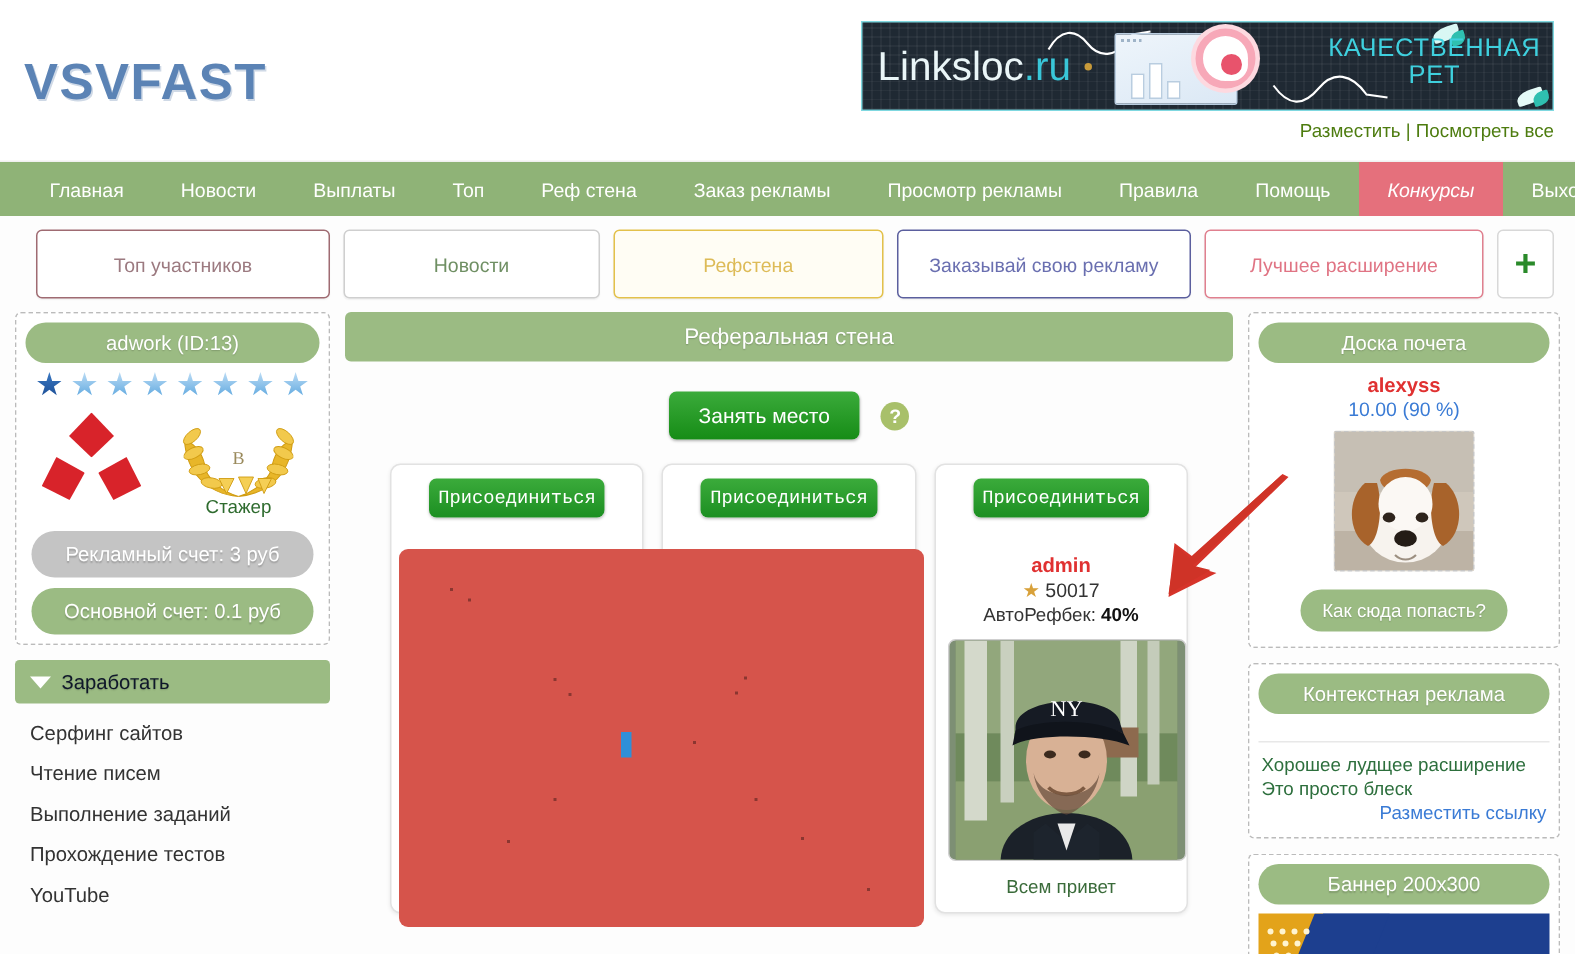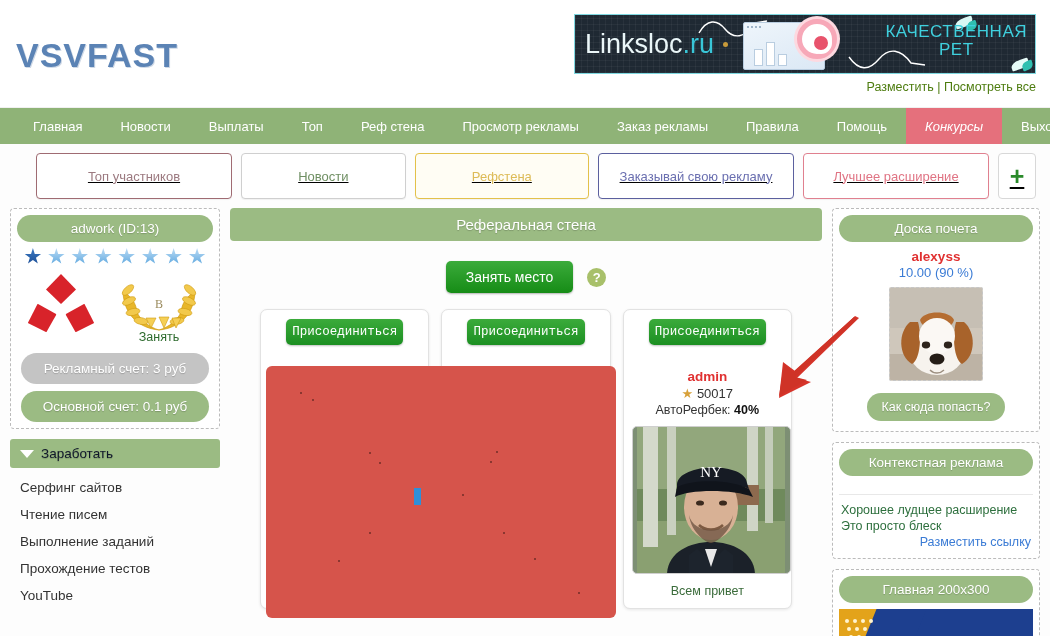--- a/index.html
+++ b/index.html
@@ -123,23 +123,22 @@
     color: #ffffff;
     white-space: nowrap;
     cursor: pointer;
   }
   .nav-item.active { background: #e5707c; font-style: italic; }
 
   
   .tabs-row {
     display: flex;
     gap: 9px;
-    padding: 9px 14px 9px 36px;
+    padding: 9px 14px 9px 24px;
     align-items: stretch;
-    text-decoration: underline;
   }
   .tab-card {
     flex: 1 1 auto;
     height: 46px;
     background: #ffffff;
     border: 1px solid #ccc;
     border-radius: 4px;
     display: flex; align-items: center; justify-content: center;
     font-size: 13px;
     cursor: pointer;
@@ -367,22 +366,22 @@
 
     <div class="ad-links">Разместить | Посмотреть все</div>
   </div>
 
   <div class="nav">
     <div class="nav-item">Главная</div>
     <div class="nav-item">Новости</div>
     <div class="nav-item">Выплаты</div>
     <div class="nav-item">Топ</div>
     <div class="nav-item">Реф стена</div>
+    <div class="nav-item">Заказ рекламы</div>
     <div class="nav-item">Просмотр рекламы</div>
-    <div class="nav-item">Заказ рекламы</div>
     <div class="nav-item">Правила</div>
     <div class="nav-item">Помощь</div>
     <div class="nav-item active">Конкурсы</div>
     <div class="nav-item">Выход</div>
   </div>
 
   <div class="tabs-row">
     <div class="tab-card t1">Топ участников</div>
     <div class="tab-card t2">Новости</div>
     <div class="tab-card t3">Рефстена</div>
@@ -431,21 +430,21 @@
                 <ellipse cx="69" cy="38" rx="7" ry="3.4" transform="rotate(12 69 38)"></ellipse>
                 <ellipse cx="61" cy="47" rx="7" ry="3.4" transform="rotate(-10 61 47)"></ellipse>
               </g>
               <g fill="#f5cf55" stroke="#cf9b11" stroke-width="0.6">
                 <path d="M30 44 l5 10 5-10 z"></path>
                 <path d="M43 43 l5 11 5-11 z"></path>
                 <path d="M56 44 l4 10 5-10 z"></path>
               </g>
               <text x="43" y="34" text-anchor="middle" font-size="12" fill="#9a8a5c" font-family="Liberation Serif, serif">B</text>
             </svg>
-            <div class="laurel-label">Занять</div>
+            <div class="laurel-label">Стажер</div>
           </div>
         </div>
 
         <div class="acct grey">Рекламный счет: 3 руб</div>
         <div class="acct green">Основной счет: 0.1 руб</div>
       </div>
 
       <div>
         <div class="earn-head">
           <span class="caret"></span>
@@ -548,21 +547,21 @@
       <div class="panel">
         <div class="green-head">Контекстная реклама</div>
         <div class="ctx-body">
           <div class="ctx-line">Хорошее лудщее расширение</div>
           <div class="ctx-line">Это просто блеск</div>
           <div class="ctx-line blue">Разместить ссылку</div>
         </div>
       </div>
 
       <div class="panel">
-        <div class="green-head">Главная 200x300</div>
+        <div class="green-head">Баннер 200x300</div>
         <div class="banner200">
           <div class="b200-dots">
             <i style="left:2px;  top:2px;"></i>
               <i style="left:10px; top:2px;"></i>
               <i style="left:18px; top:2px;"></i>
               <i style="left:26px; top:2px;"></i>
             <i style="left:4px;  top:10px;"></i>
               <i style="left:12px; top:10px;"></i>
               <i style="left:20px; top:10px;"></i>
             <i style="left:6px;  top:18px;"></i>

